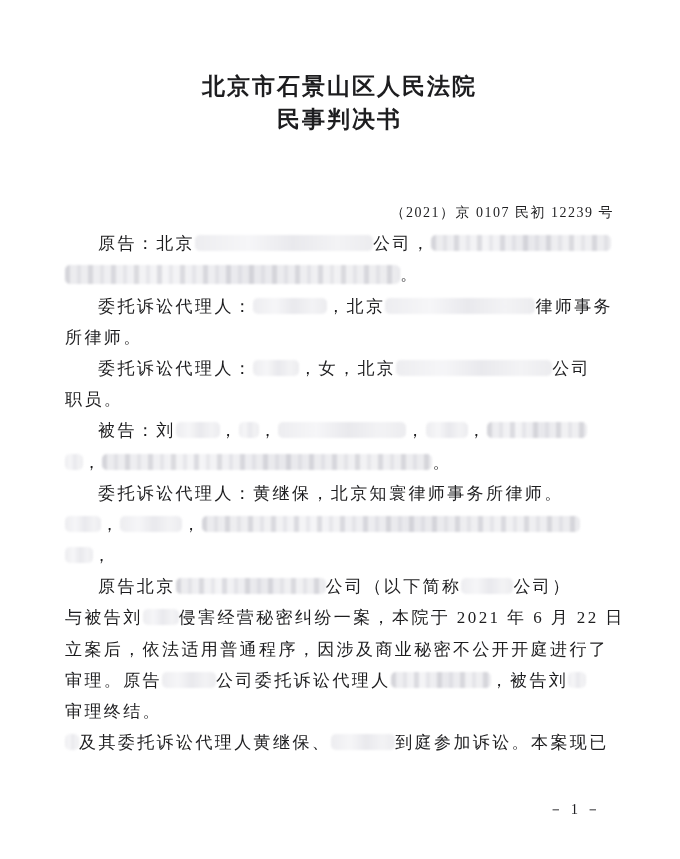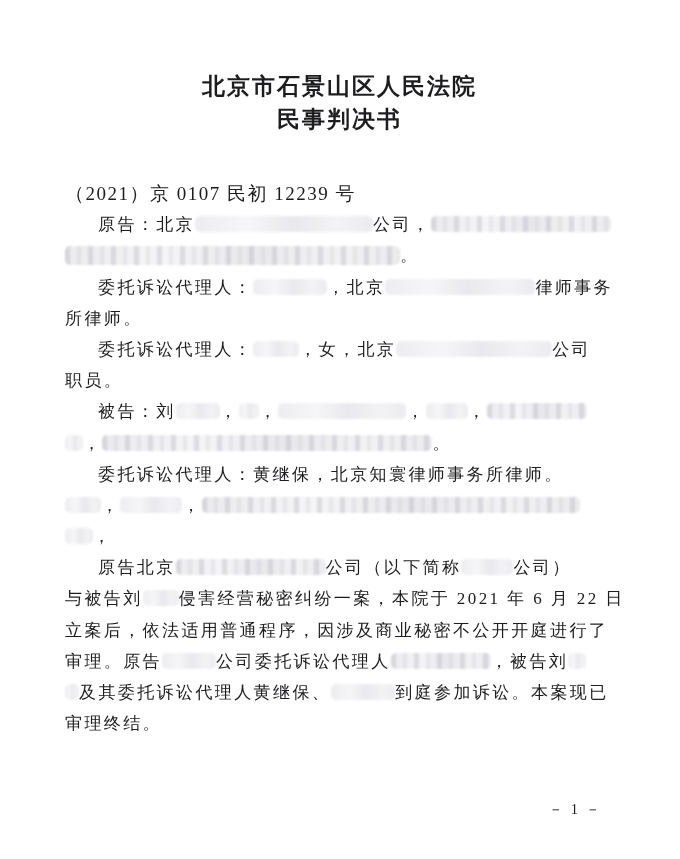--- a/index.html
+++ b/index.html
@@ -8,22 +8,22 @@
     overflow:hidden; font-family:"Liberation Serif","DejaVu Serif",serif;
     color:#1d1d1f;
   }
   .content { position:absolute; left:65px; top:0; width:549px; }
   .title-block { padding-top:70px; }
   .title {
     text-align:center; font-size:23px; font-weight:600;
     letter-spacing:2px; line-height:33px; white-space:nowrap;
   }
   .case-line {
-    margin-top:42px; height:31.2px; line-height:31.2px; 
-    font-size:19px; letter-spacing:1.5px; white-space:nowrap;
+    margin-top:61px; height:31.2px; line-height:31.2px; text-align:right;
+    font-size:14px; letter-spacing:1.5px; white-space:nowrap;
   }
   .line {
     height:31.2px; line-height:31.2px; font-size:17px; letter-spacing:2.4px;
     white-space:nowrap;
   }
   .line.indent { padding-left:33px; }
   .redact {
     display:inline-block; height:16px; border-radius:5px; vertical-align:-2px;
     filter:blur(1.2px);
     background:linear-gradient(90deg,#ededf0,#f6f6f8 30%,#e9e9ed 55%,#f3f3f5 80%,#ececef);
@@ -59,18 +59,18 @@
         <div class="line"><span>职员。</span></div>
         <div class="line indent"><span>被告：刘</span><span class="redact" style="width: 44px;"></span><span>，</span><span class="redact" style="width: 20px;"></span><span>，</span><span class="redact" style="width: 128px;"></span><span>，</span><span class="redact" style="width: 42px;"></span><span>，</span><span class="redact ghost" style="width: 100px;"></span></div>
         <div class="line"><span class="redact" style="width: 18px;"></span><span>，</span><span class="redact ghost" style="width: 330px;"></span><span>。</span></div>
         <div class="line indent"><span>委托诉讼代理人：黄继保，北京知寰律师事务所律师。</span></div>
         <div class="line"><span class="redact" style="width: 36px;"></span><span>，</span><span class="redact" style="width: 62px;"></span><span>，</span><span class="redact ghost" style="width: 378px;"></span></div>
         <div class="line"><span class="redact" style="width: 28px;"></span><span>，</span></div>
         <div class="line indent"><span>原告北京</span><span class="redact ghost" style="width: 150px;"></span><span>公司（以下简称</span><span class="redact" style="width: 52px;"></span><span>公司）</span></div>
         <div class="line"><span>与被告刘</span><span class="redact" style="width: 36px;"></span><span>侵害经营秘密纠纷一案，本院于 2021 年 6 月 22 日</span></div>
         <div class="line"><span>立案后，依法适用普通程序，因涉及商业秘密不公开开庭进行了</span></div>
         <div class="line"><span>审理。原告</span><span class="redact" style="width: 54px;"></span><span>公司委托诉讼代理人</span><span class="redact ghost" style="width: 100px;"></span><span>，被告刘</span><span class="redact" style="width: 18px;"></span></div>
+        <div class="line"><span>审理终结。</span></div>
         <div class="line"><span class="redact" style="width: 14px;"></span><span>及其委托诉讼代理人黄继保、</span><span class="redact" style="width: 64px;"></span><span>到庭参加诉讼。本案现已</span></div>
-        <div class="line"><span>审理终结。</span></div>
       </div>
   </div>
   <div class="page-number">－ 1 －</div>
 </div>
 
 </body></html>

